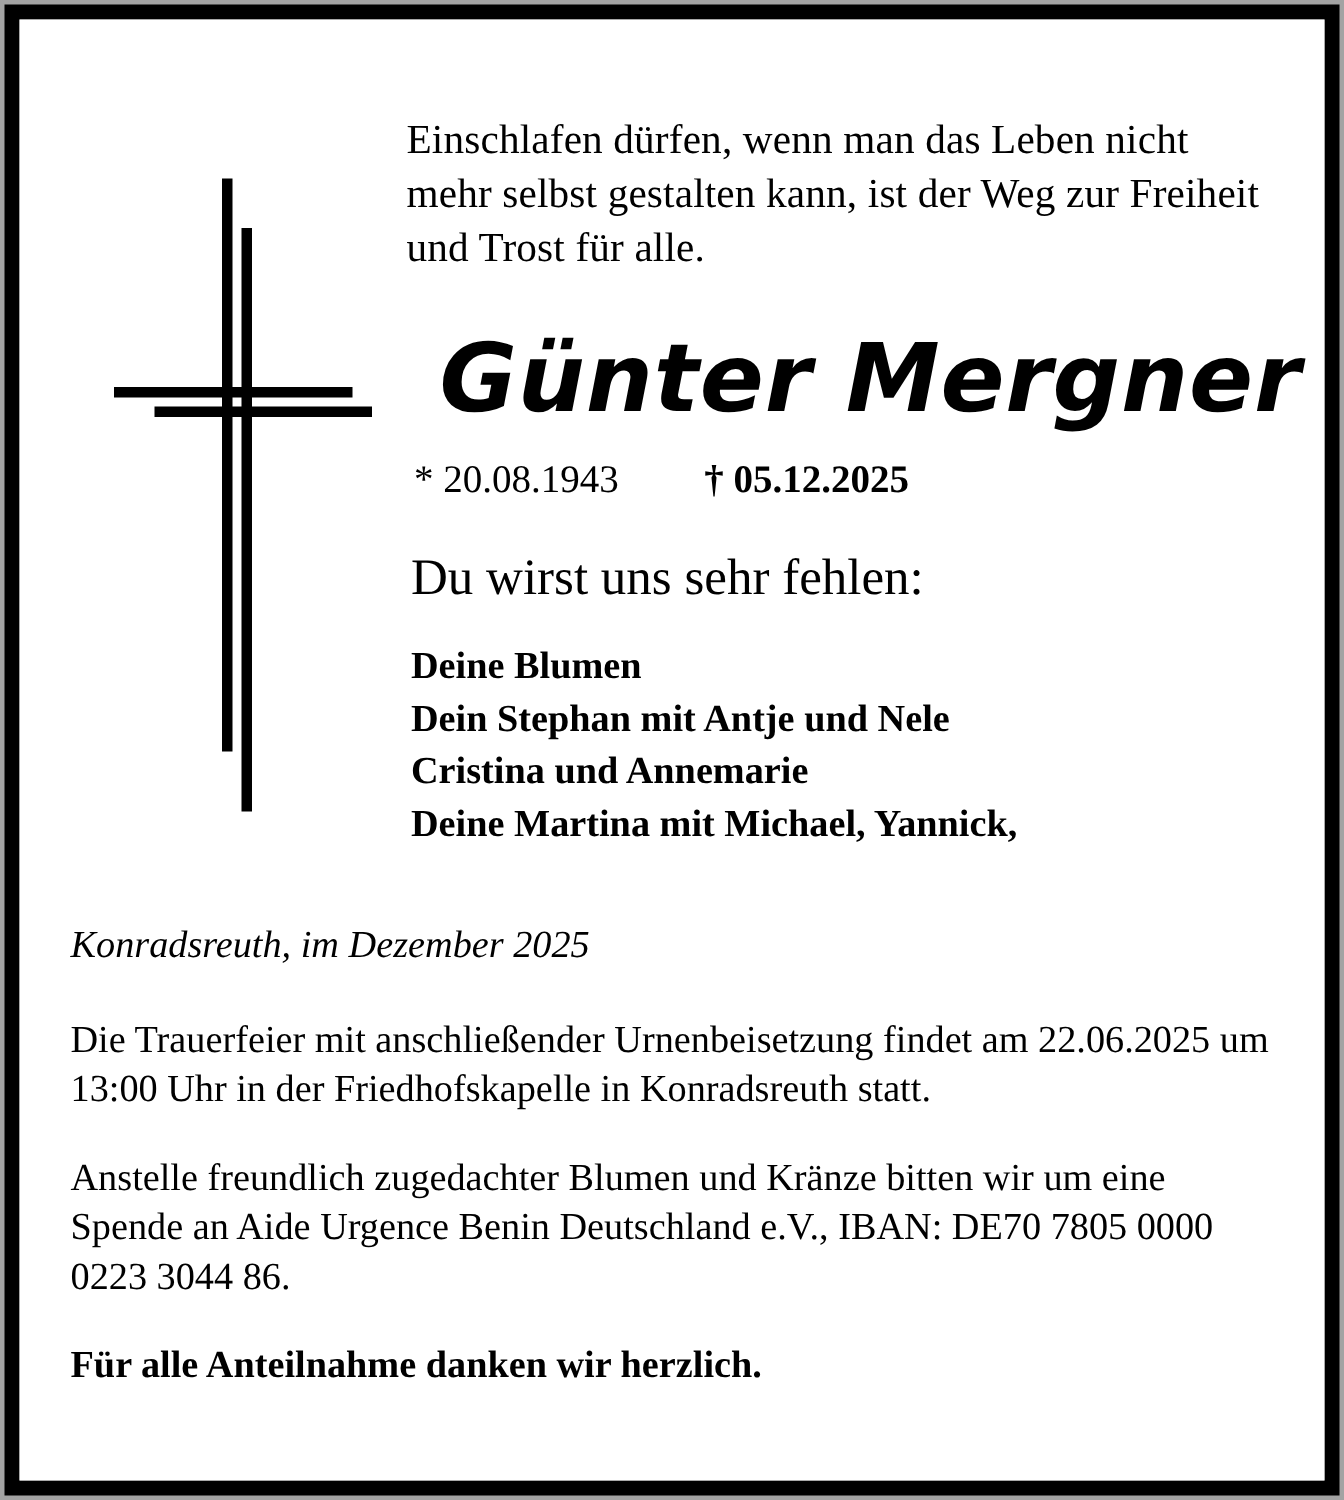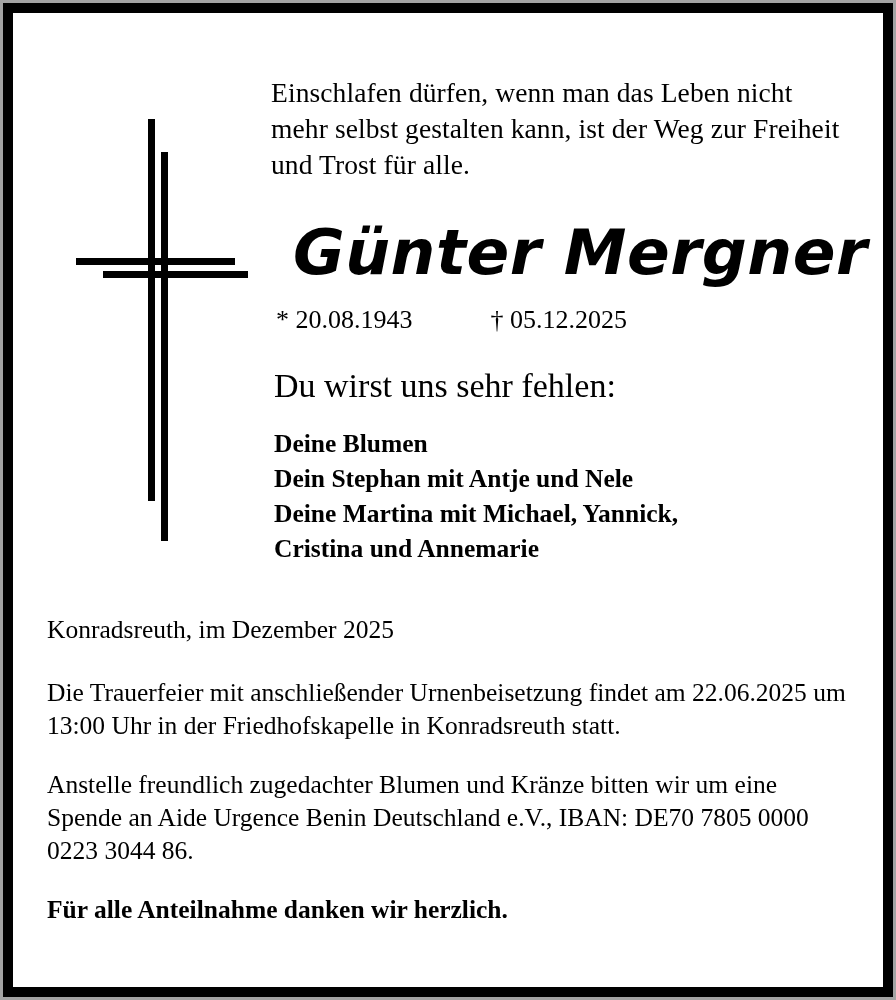--- a/index.html
+++ b/index.html
@@ -77,21 +77,21 @@
     white-space: nowrap;
   }
 
   .dates {
     margin: 26px 0 0 5px;
     font-size: 26px;
     line-height: 30px;
     white-space: nowrap;
   }
   .dates .birth { display: inline-block; font-family: Liberation Serif, serif; }
-  .dates .death { display: inline-block; margin-left: 78px; }
+  .dates .death { display: inline-block; margin-left: 57px; font-weight: bold; }
 
   .mourn-line {
     margin: 36px 0 0 3px;
     font-size: 34px;
     line-height: 30px;
   }
 
   .survivors {
     margin: 25px 0 0 3px;
     font-weight: bold;
@@ -108,21 +108,21 @@
     width: 805px;
     font-size: 25.5px;
     line-height: 33px;
   }
 
   .lower-block p {
     margin: 0 0 26px 0;
   }
   .lower-block p:last-child { margin-bottom: 0; }
 
-  .para-place { margin-bottom: 30px !important; }
+  .para-place { margin-bottom: 30px !important; font-style: italic; }
   .para-thanks { margin-top: 4px; font-weight: bold; }
 </style>
 </head>
 <body>
 
 <div class="page">
 
   <div class="frame-outer"></div>
 
   <div class="content">
@@ -148,22 +148,22 @@
 
       <div class="dates">
         <span class="birth">* 20.08.1943</span><span class="death">† 05.12.2025</span>
       </div>
 
       <div class="mourn-line">Du wirst uns sehr fehlen:</div>
 
       <div class="survivors">
         <div>Deine Blumen</div>
         <div>Dein Stephan mit Antje und Nele</div>
+        <div>Cristina und Annemarie</div>
         <div>Deine Martina mit Michael, Yannick,</div>
-        <div>Cristina und Annemarie</div>
       </div>
 
     </div>
 
     <div class="lower-block">
 
       <p class="para-place">Konradsreuth, im Dezember 2025</p>
 
       <p>Die Trauerfeier mit anschließender Urnenbeisetzung findet am 22.06.2025 um 13:00 Uhr in der Friedhofskapelle in Konradsreuth statt.</p>
 

